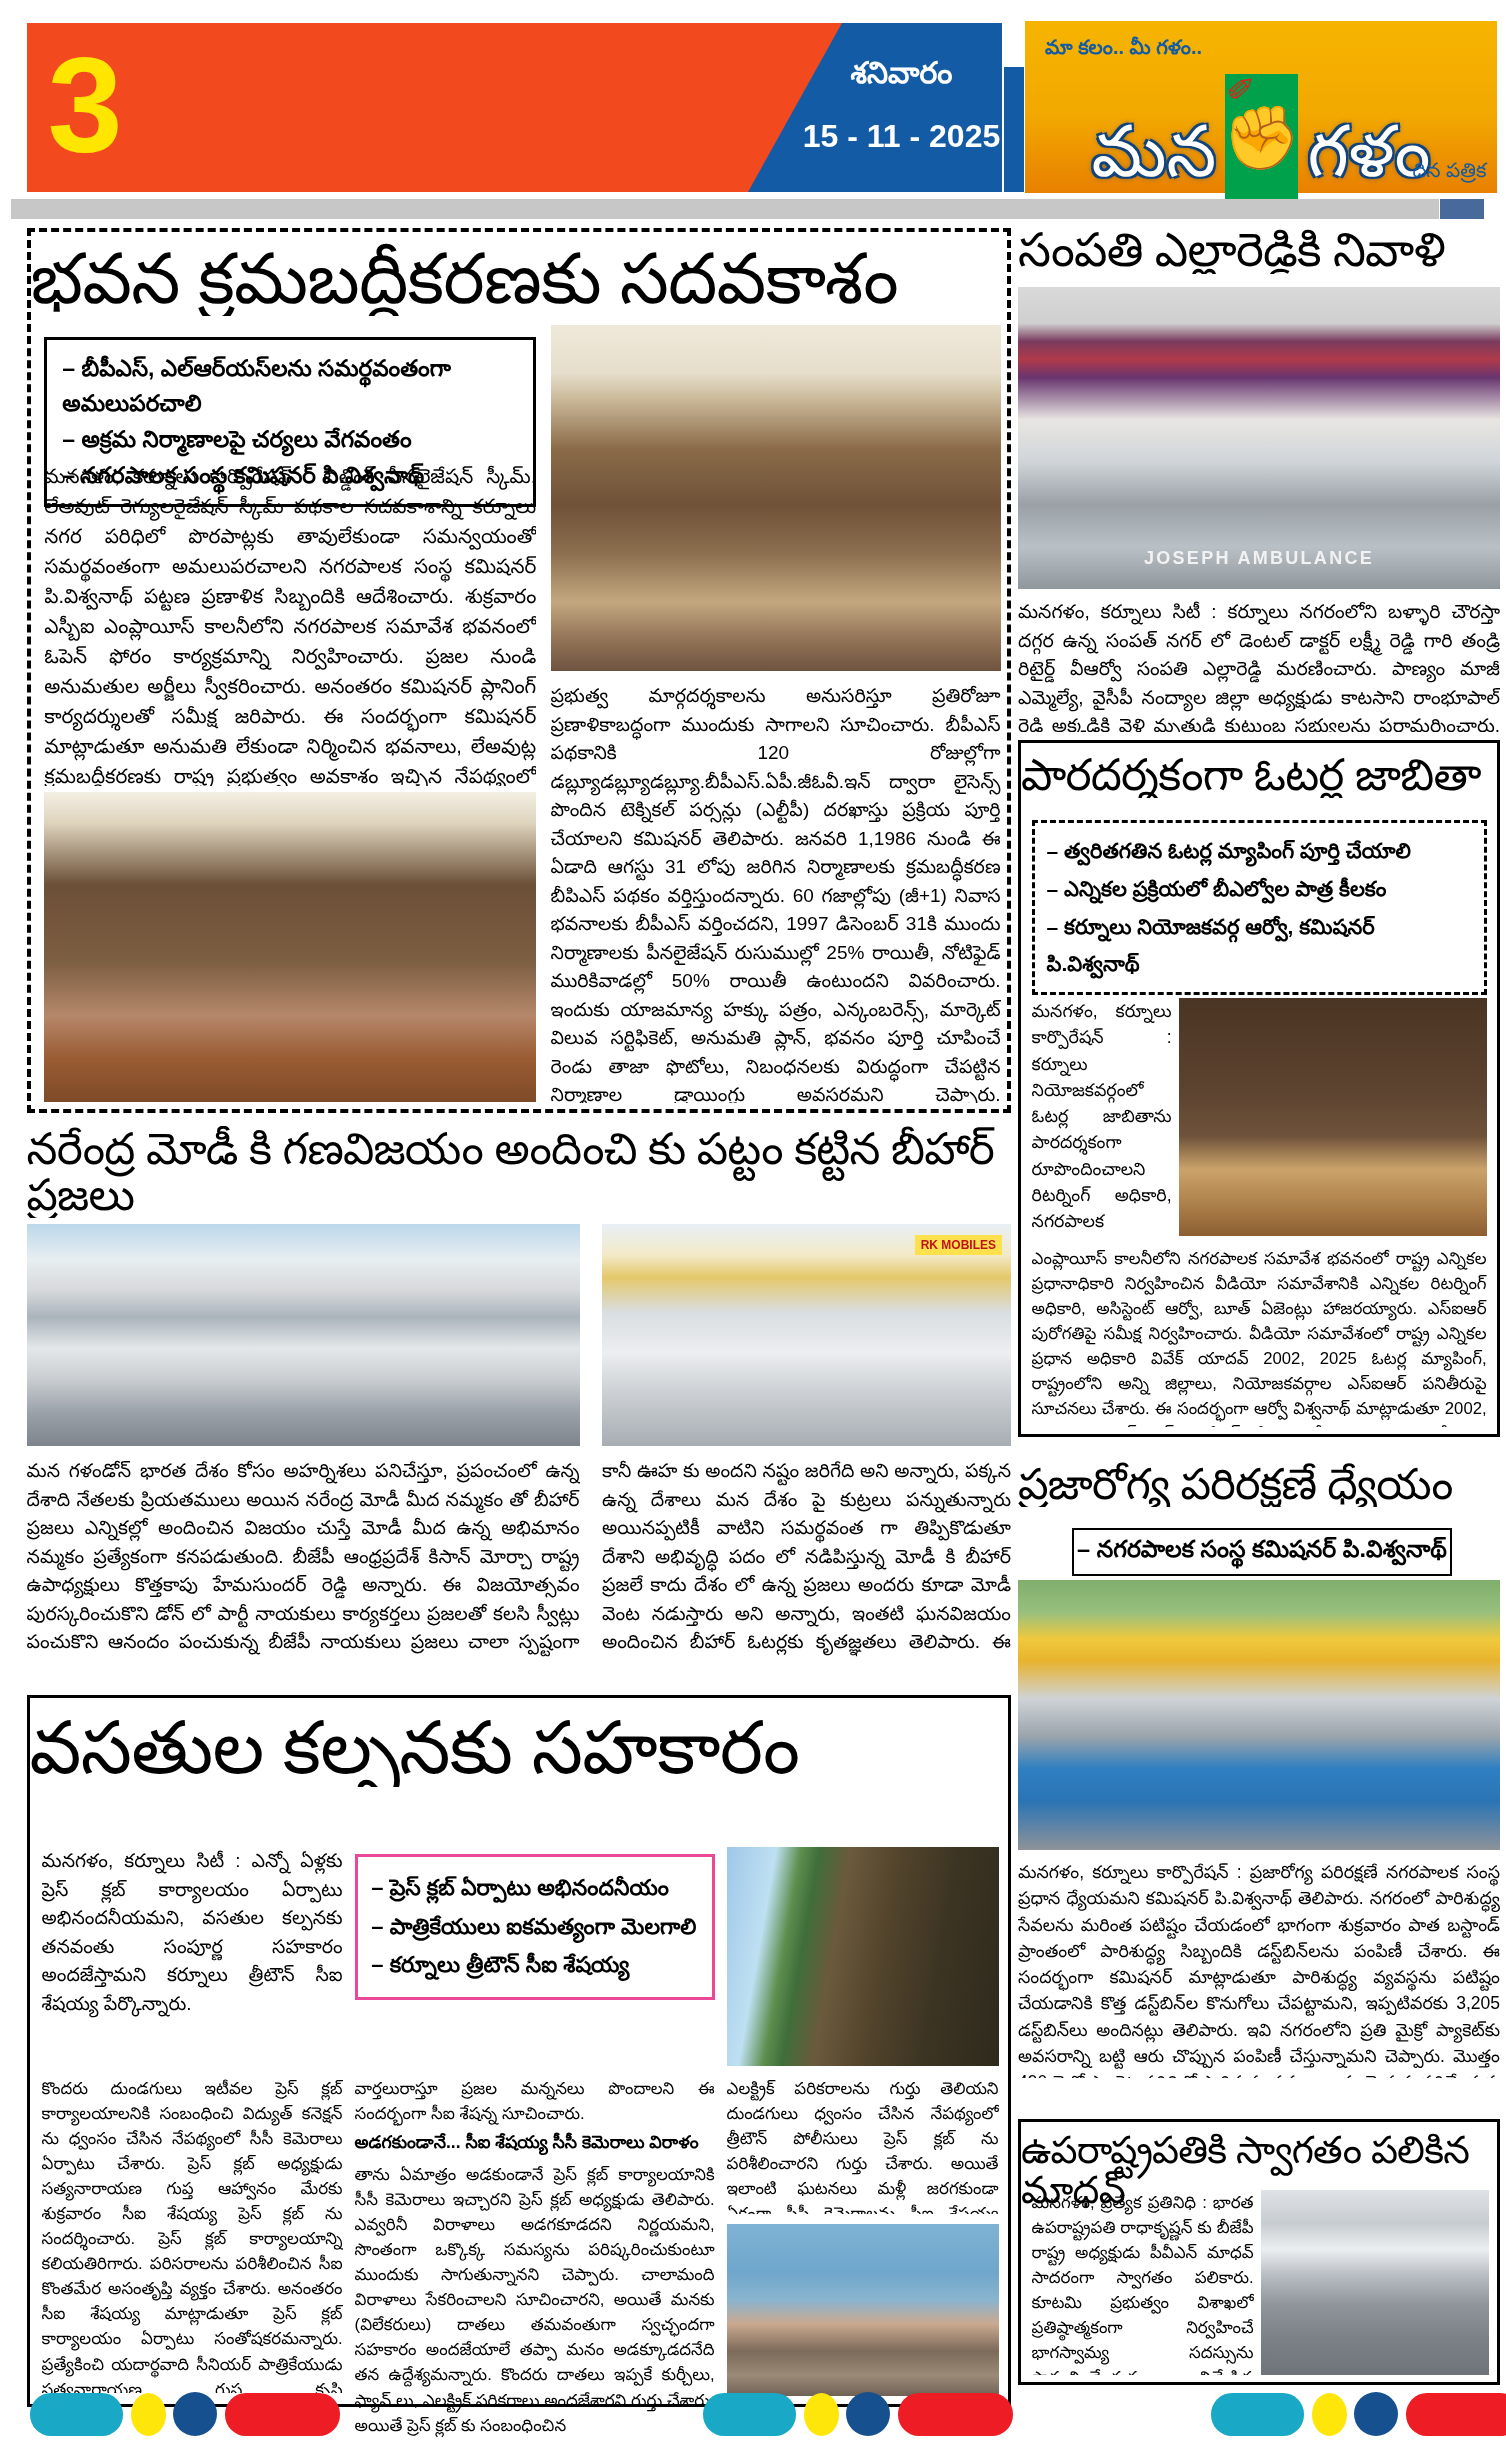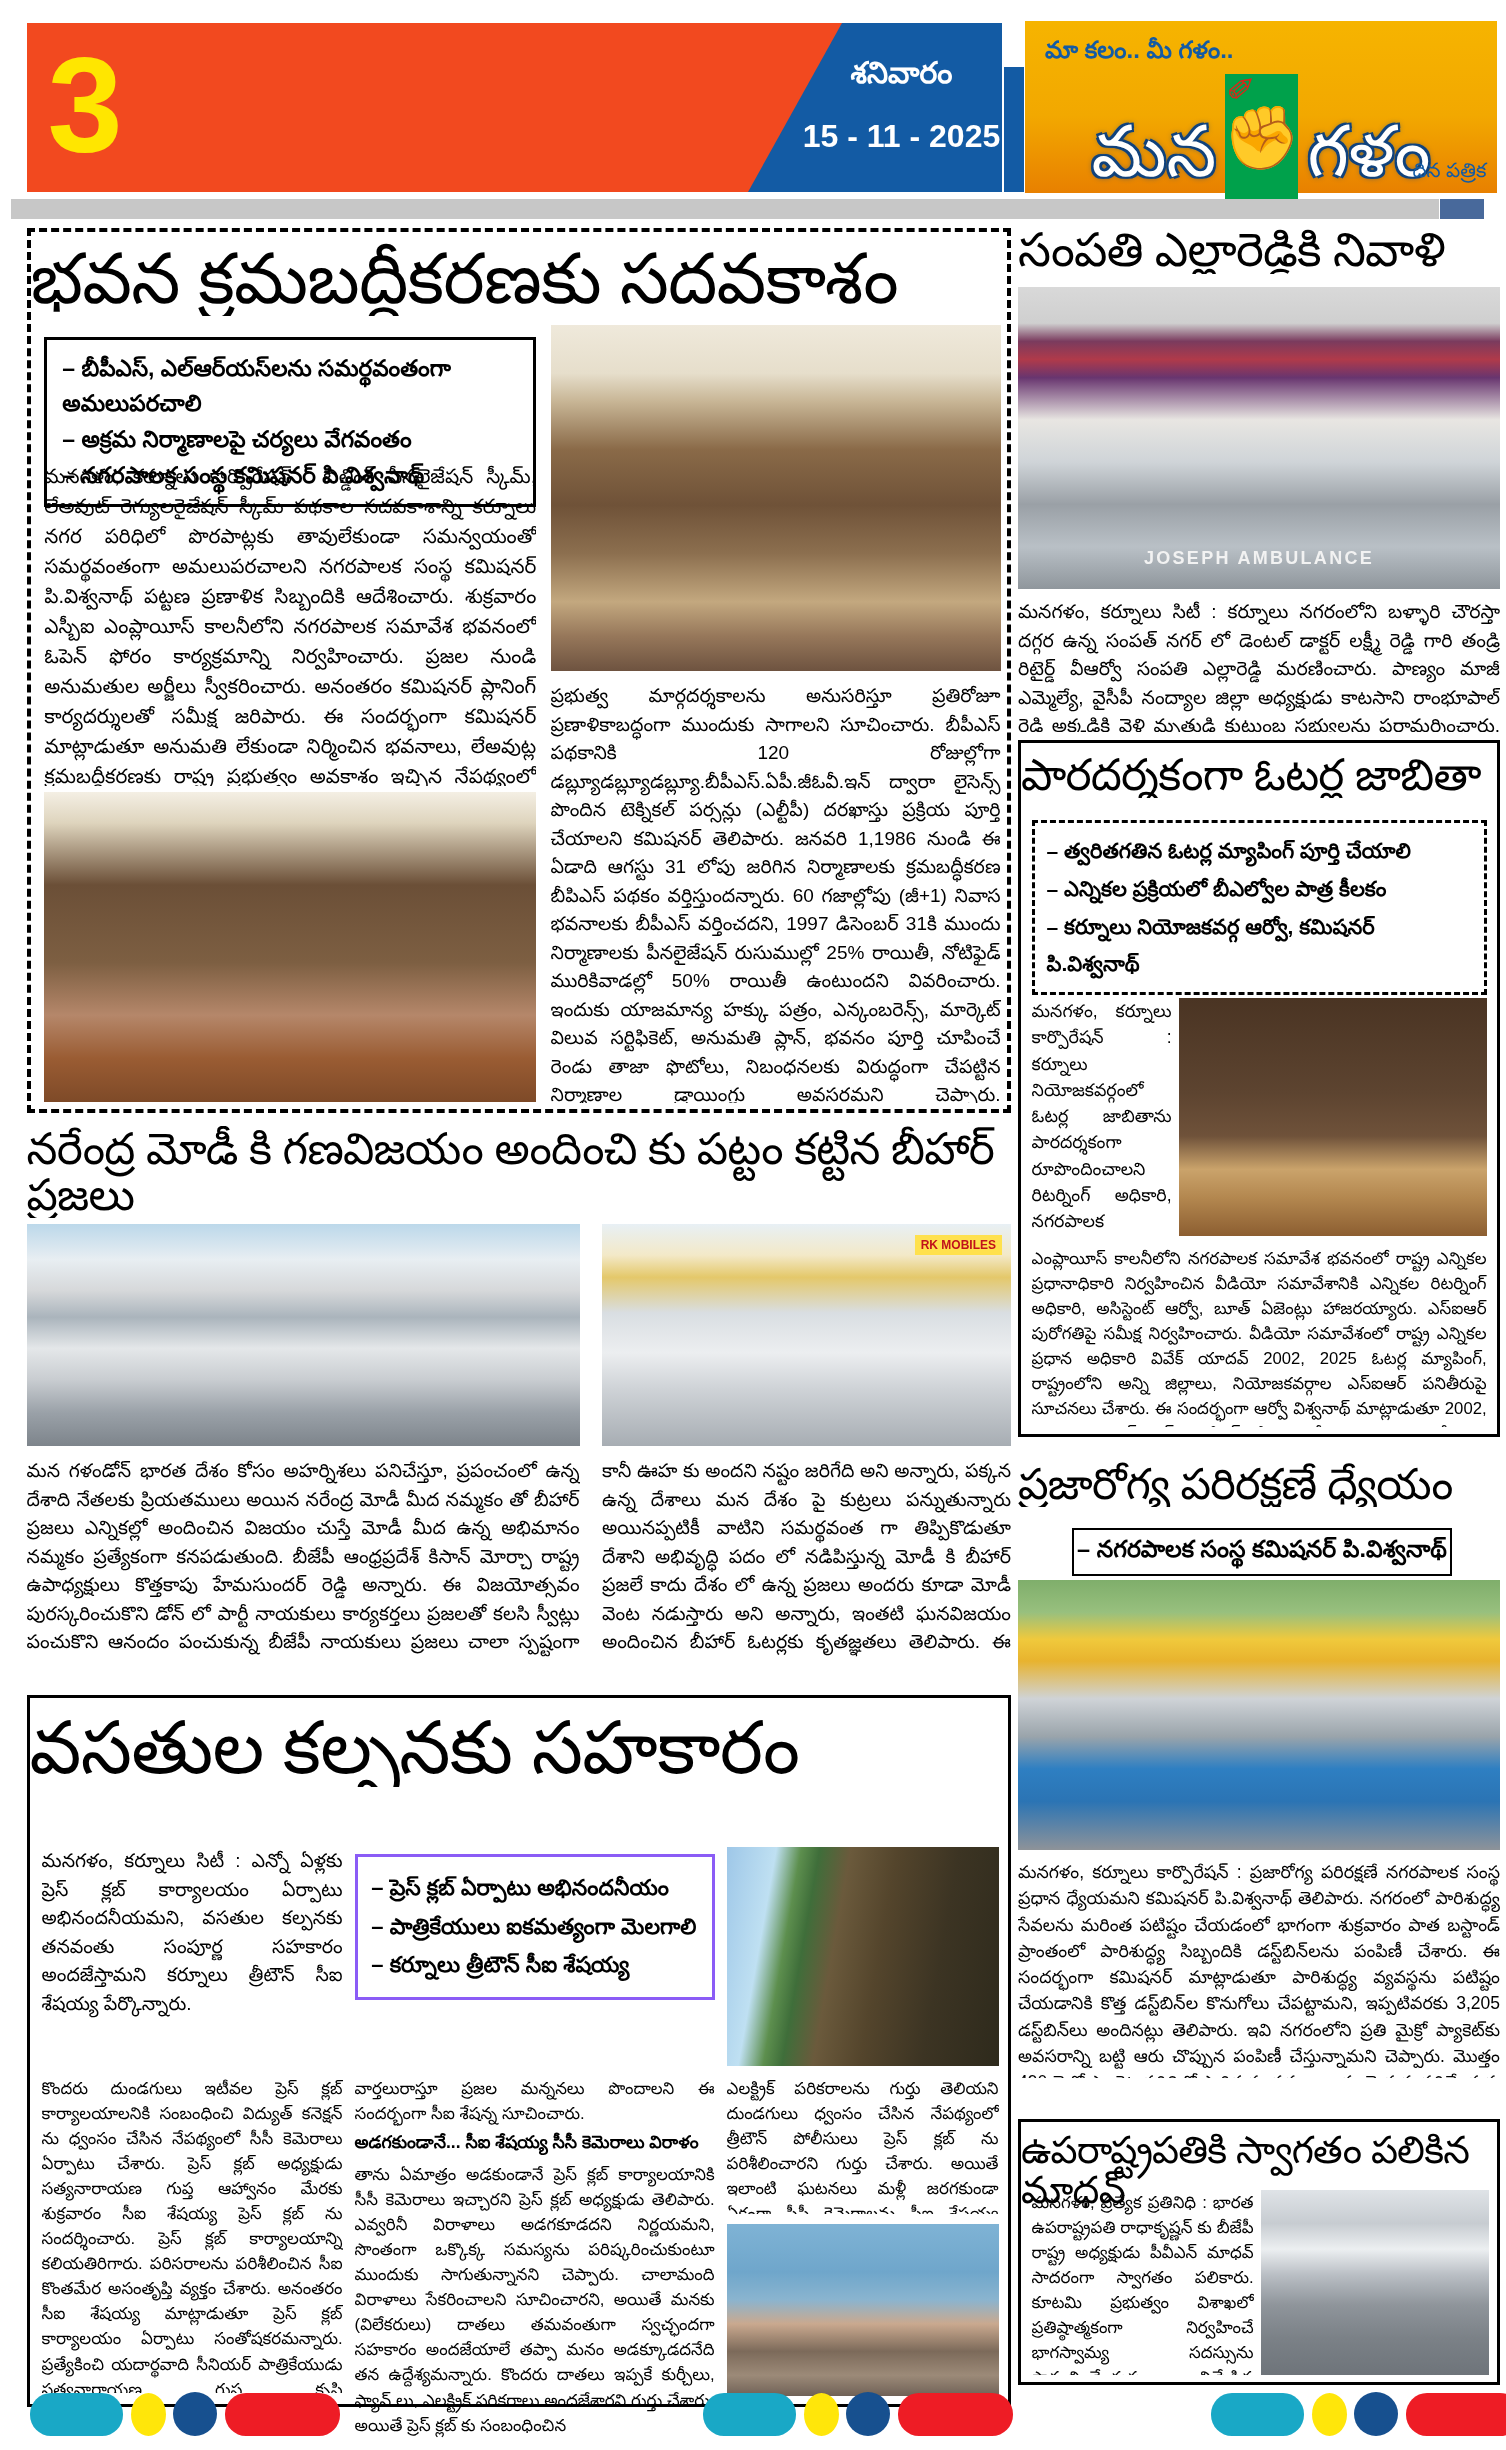--- a/index.html
+++ b/index.html
@@ -16,21 +16,21 @@
     font-weight:700; color:#ffe600; }
   .paper-title { position:absolute; left:152px; top:36px; width:608px; text-align:center;
     font-size:68px; font-weight:800; color:#fff; letter-spacing:1.5px; }
   .hdr-blue { left:748px; top:23px; width:254px; height:169px; background:#135ba4;
     clip-path:polygon(37% 0,100% 0,100% 100%,0 100%); color:#fff; text-align:center; }
   .hdr-day { margin-top:33px; padding-left:53px; font-size:30px; font-weight:800; }
   .hdr-date { margin-top:21px; padding-left:53px; font-size:32px; font-weight:800; }
   .mh-strip { left:1004px; top:67px; width:20px; height:125px; background:#135ba4; }
   .masthead { left:1025px; top:21px; width:472px; height:172px;
     background:linear-gradient(180deg,#f6b400 0%,#f2a800 55%,#e88000 100%); }
-  .mh-tagline { position:absolute; left:20px; top:15px; font-size:24px; font-weight:800; color:#135ba4; }
+  .mh-tagline { position:absolute; left:20px; top:15px; font-size:20px; font-weight:800; color:#135ba4; }
   .mh-title-row { position:absolute; left:0; top:43px; width:100%; display:flex;
     align-items:center; justify-content:center; gap:9px; }
   .mh-word { font-size:71px; font-weight:400; color:#fff;
     text-shadow:2.3px 2.3px 0 #10427c,-2.3px -2.3px 0 #10427c,2.3px -2.3px 0 #10427c,-2.3px 2.3px 0 #10427c,0 0 6px #10427c;margin-top:47px; }
   .mh-green { width:73px; height:126px; background:#00a14b; position:relative;
     display:flex; align-items:center; justify-content:center; }
   .mh-fist { font-size:62px; color:#d6281a; }
   .mh-pencil { position:absolute; top:-6px; left:1.5px; font-size:35px; transform:rotate(-40deg); color:#d6281a; }
   .mh-daily { position:absolute; right:10.6px; bottom:6px; font-size:20px; font-weight:400; color:#135ba4; }
   .grey-bar { left:11.4px; top:199px; width:1428px; height:20px; background:#c7c7c7; }
@@ -70,21 +70,21 @@
   
   .modi-headline { left:26.6px; top:1126px; width:984px; font-size:44px; }
   .modi-photo1 { left:26.6px; top:1224px; width:553px; height:222px; }
   .modi-photo2 { left:602px; top:1224px; width:409px; height:222px; }
   .modi-col1 { left:26.6px; top:1457px; width:553px; height:201px; font-size:19px; }
   .modi-col2 { left:602px; top:1457px; width:409px; height:201px; font-size:19px; }
   
   .a4 { left:26.6px; top:1671px; width:984px; height:712px; }
   .a4-headline { position:absolute; top:12px; left:0; font-size:73px; }
   .a4-intro { position:absolute; left:12px; top:149px; width:301px; height:219px; font-size:19px; }
-  .a4-bullets { position:absolute; left:325px; top:156px; width:360px; border:3px solid #8b5cf6;
+  .a4-bullets { position:absolute; left:325px; top:156px; width:360px; border:3px solid #ec4899;
     padding:12px 13.7px; font-size:22px; line-height:1.75; }
   .a4-photo-wall { left:697px; top:149px; width:272px; height:219px; }
   .a4-col1 { position:absolute; left:12px; top:378px; width:301px; height:317px; font-size:16.7px; }
   .a4-col2 { position:absolute; left:325px; top:378px; width:360px; height:317px; font-size:16.7px; }
   .a4-subhead { font-weight:800; margin:6px 0; font-size:17.5px; }
   .a4-col3 { position:absolute; left:697px; top:378px; width:272px; height:138px; font-size:16.7px; }
   .a4-photo-men { left:697px; top:526px; width:272px; height:172px; }
   
   .r1-headline { left:1018px; top:225px; width:482px; font-size:47px; }
   .r1-photo { left:1018px; top:287px; width:482px; height:302px; }

